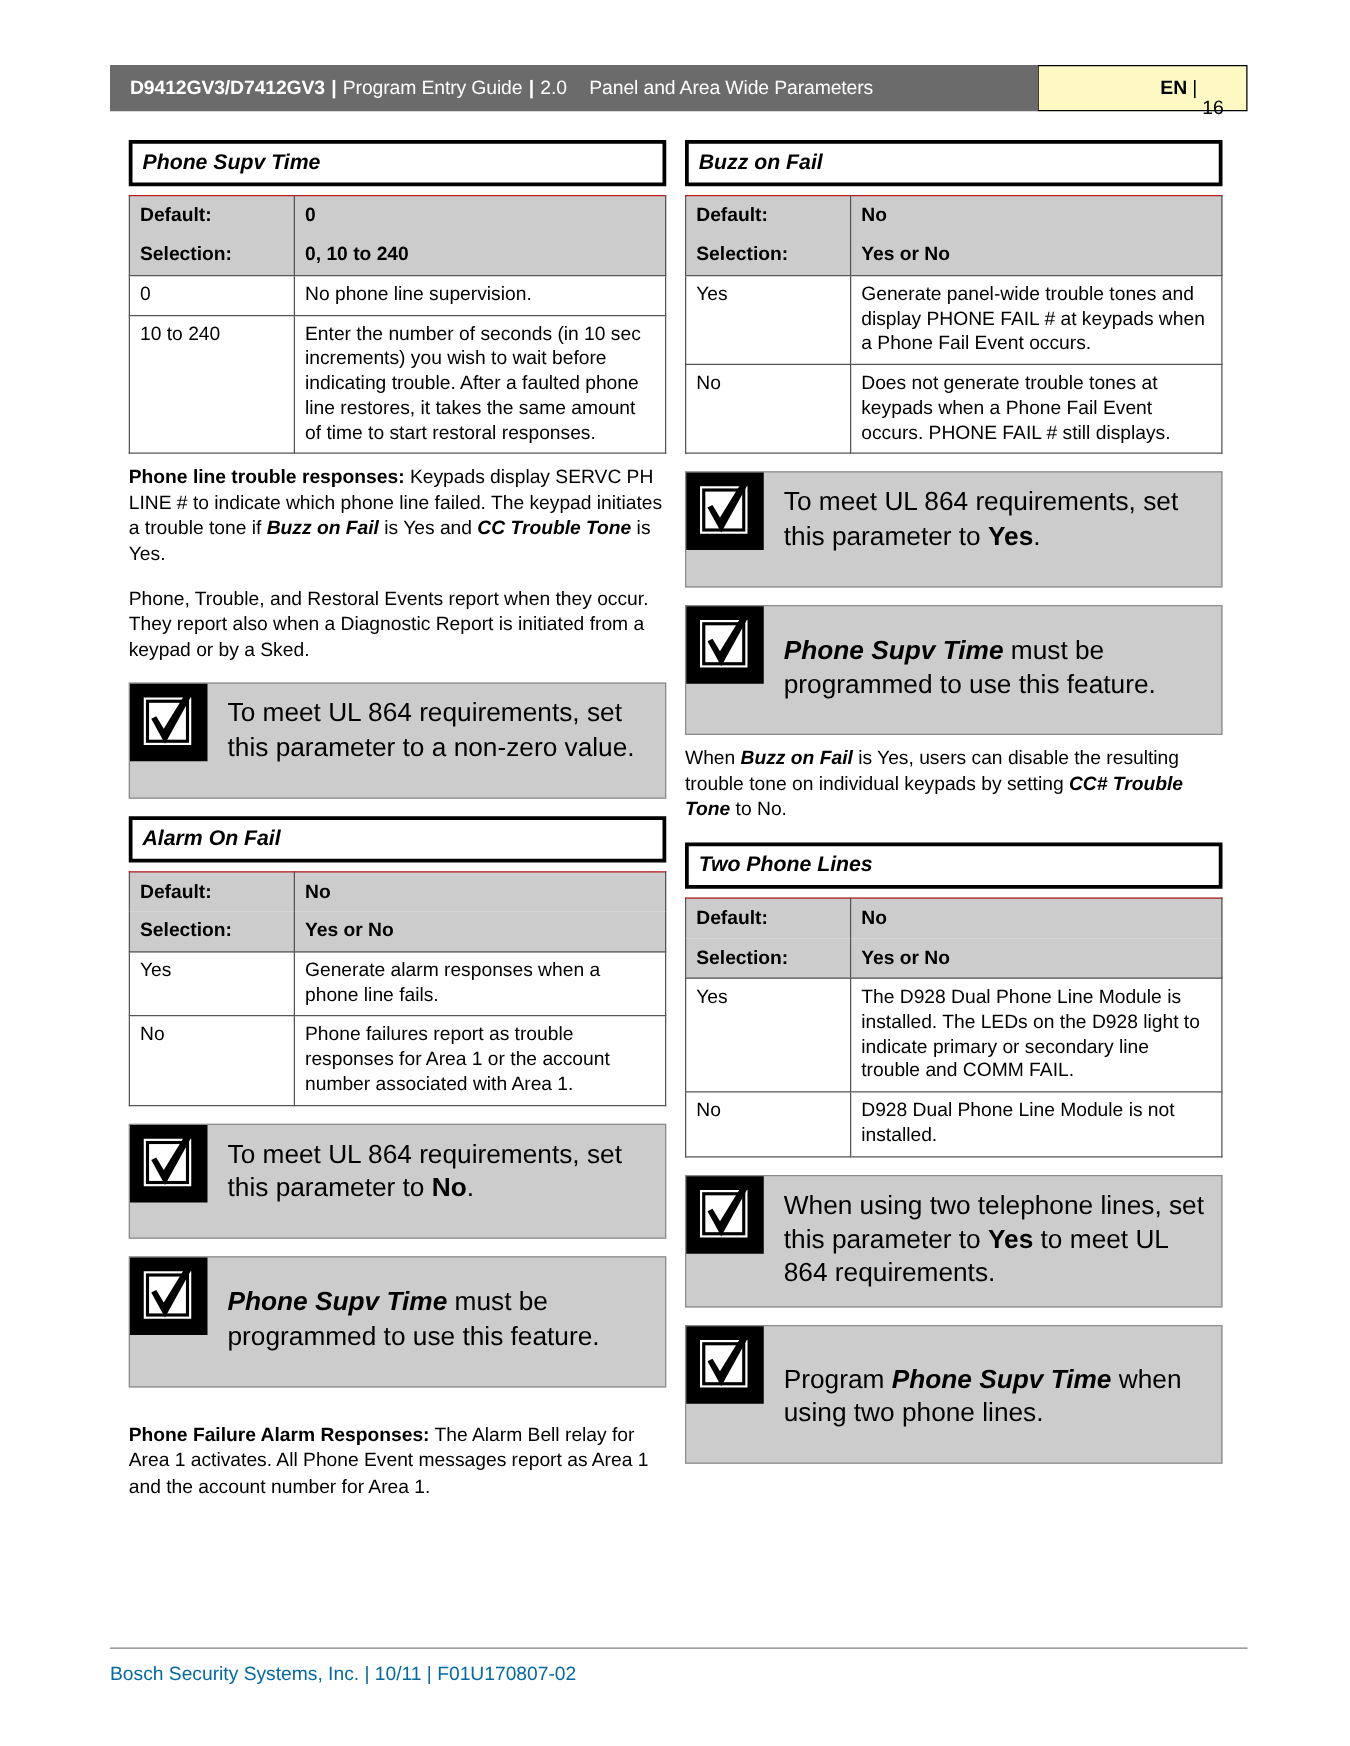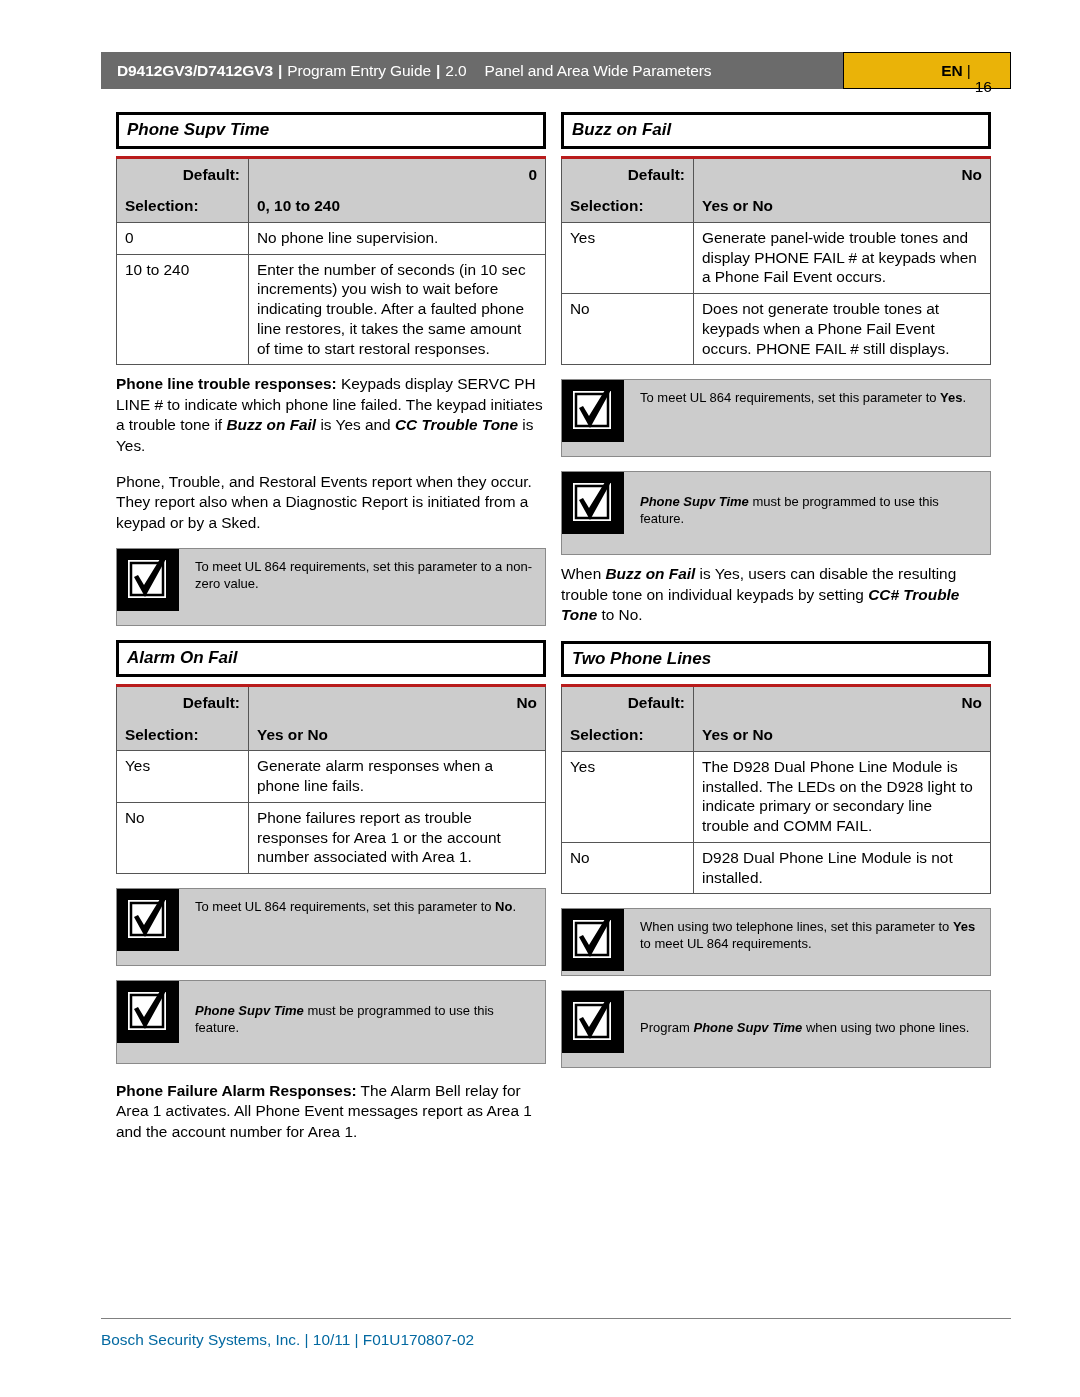--- a/index.html
+++ b/index.html
@@ -11,21 +11,21 @@
     width: 1080px;
     height: 1397px;
     font-family: "Liberation Sans", sans-serif;
     color: #000000;
     position: relative;
     overflow: hidden;
   }
 
   .page {
     position: absolute;
-    left: 16px; top: 0;
+    left: 3px; top: 0;
     width: 860px;
     height: 1397px;
   }
 
   
   .header {
     position: absolute;
     left: 85px;
     top: 52px;
     width: 910px;
@@ -43,21 +43,21 @@
     font-size: 15.5px;
     letter-spacing: -0.1px;
     white-space: nowrap;
   }
   .header-bar .hb-strong { font-weight: bold; }
   .header-bar .hb-sep { padding: 0 5px; font-weight: bold; }
   .header-bar .hb-light { font-weight: normal; }
   .header-bar .hb-gap { display: inline-block; width: 18px; }
   .header-page {
     flex: 0 0 168px;
-    background: #eab308;
+    background: #fef9c3;
     border: 1px solid #000000;
     box-sizing: border-box;
     display: flex;
     align-items: center;
     justify-content: flex-end;
     padding-right: 18px;
     font-size: 15.5px;
   }
   .header-page .en { font-weight: bold; }
   .header-page .bar { padding: 0 4px; color:#000; }
@@ -103,21 +103,21 @@
   .ptable tr.meta td {
     background: #cccccc;
     border-left: 1px solid #555;
     border-right: 1px solid #555;
     border-top: none;
     border-bottom: none;
     font-weight: bold;
     padding-top: 6px;
     padding-bottom: 6px;
   }
-  .ptable tr.meta.first td { border-top: 3px solid #b91c1c; text-align: right; }
+  .ptable tr.meta.first td { border-top: 1px solid #b91c1c; }
   .ptable tr.meta.last td { border-bottom: 1px solid #555; margin-top: 48px; }
   .ptable td.c1 { width: 115px; }
   .ptable td.c2 { }
 
   
   .notice {
     background: #cccccc;
     border: 1px solid #8a8a8a;
     box-sizing: border-box;
     margin-top: 14px;
@@ -133,21 +133,21 @@
     flex: 0 0 62px;
     height: 62px;
     background: #000000;
     display: flex;
     align-items: center;
     justify-content: center;
   }
   .notice-text {
     flex: 1 1 auto;
     padding: 10px 12px 12px 16px;
-    font-size: 13px;
+    font-size: 21px;
     line-height: 1.3;
   }
   .notice-pad { height: 14px; }
   .notice-text b { font-weight: bold; }
   .notice-text i { font-weight: bold; font-style: italic; }
 
   
   .chk { display:block; }
 
   
@@ -288,21 +288,21 @@
             <rect x="3" y="3" width="38" height="38" fill="#ffffff"></rect>
             <rect x="6" y="6" width="32" height="32" fill="#ffffff" stroke="#000000" stroke-width="2.5"></rect>
             <path d="M9 20 L20 40 L41 2 L35 2 L19 28 L13 18 Z" fill="#000000"></path>
           </svg>
         </div>
         <div class="notice-text" style="padding-top:22px;"><i>Phone Supv Time</i><span> must be programmed to use this feature.</span></div>
       </div>
       <div class="notice-pad"></div>
     </div>
 
-    <p class="para" style="margin-top:17px;"><b>Phone Failure Alarm Responses:</b><span> The Alarm Bell relay for Area 1 activates. All Phone Event messages report as Area 1 and the account number for Area 1.</span></p>
+    <p class="para" style="margin-top:29px;"><b>Phone Failure Alarm Responses:</b><span> The Alarm Bell relay for Area 1 activates. All Phone Event messages report as Area 1 and the account number for Area 1.</span></p>
 
   </div>
 
   <div class="col col-right">
 
     <div class="sec-title">Buzz on Fail</div>
 
     <table class="ptable">
       <tbody>
           <tr class="meta first">

